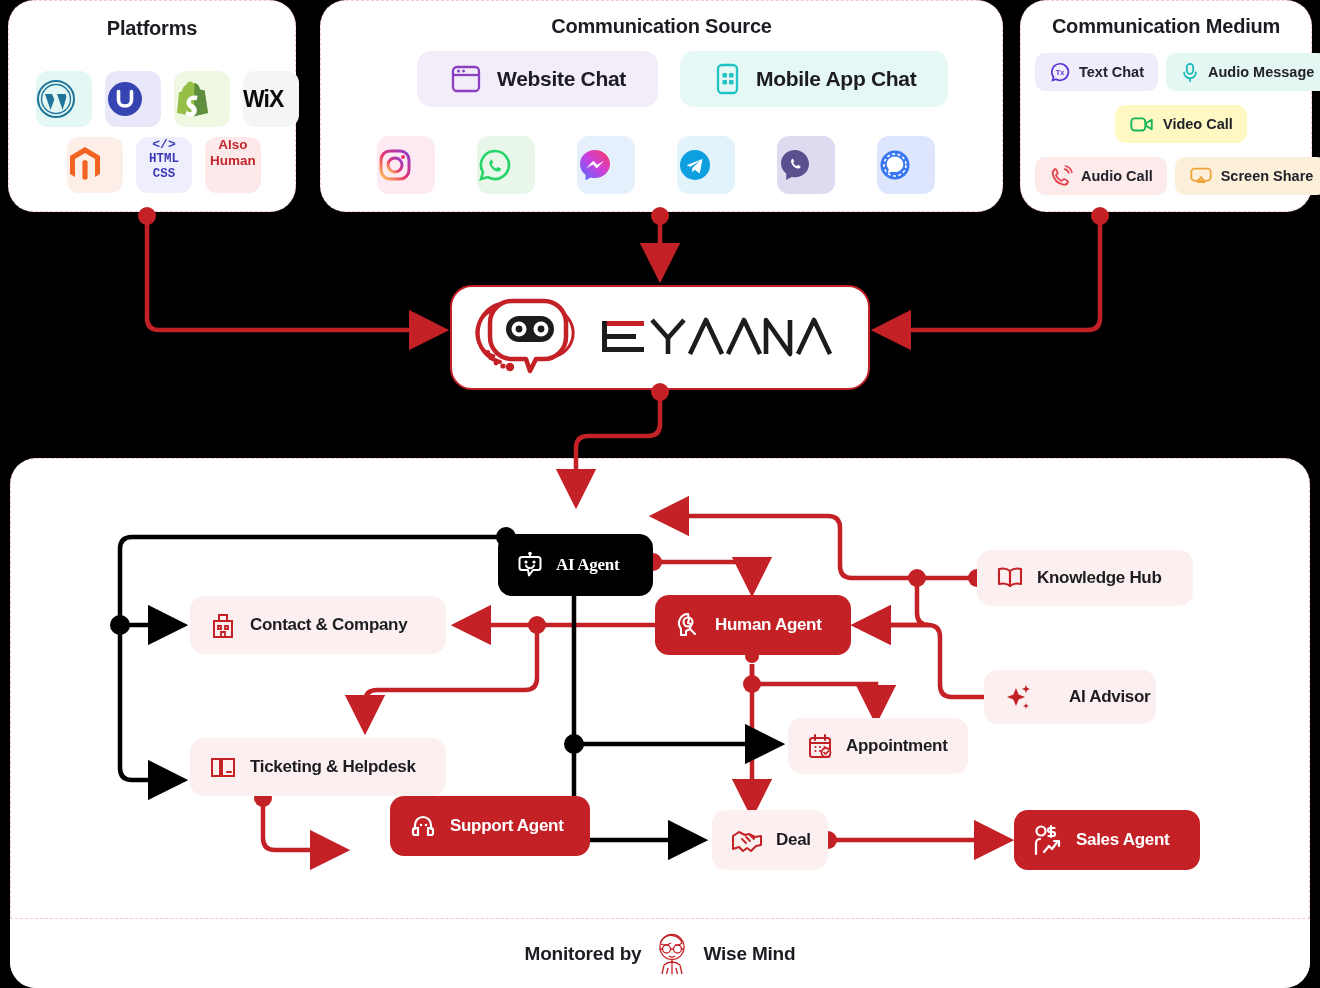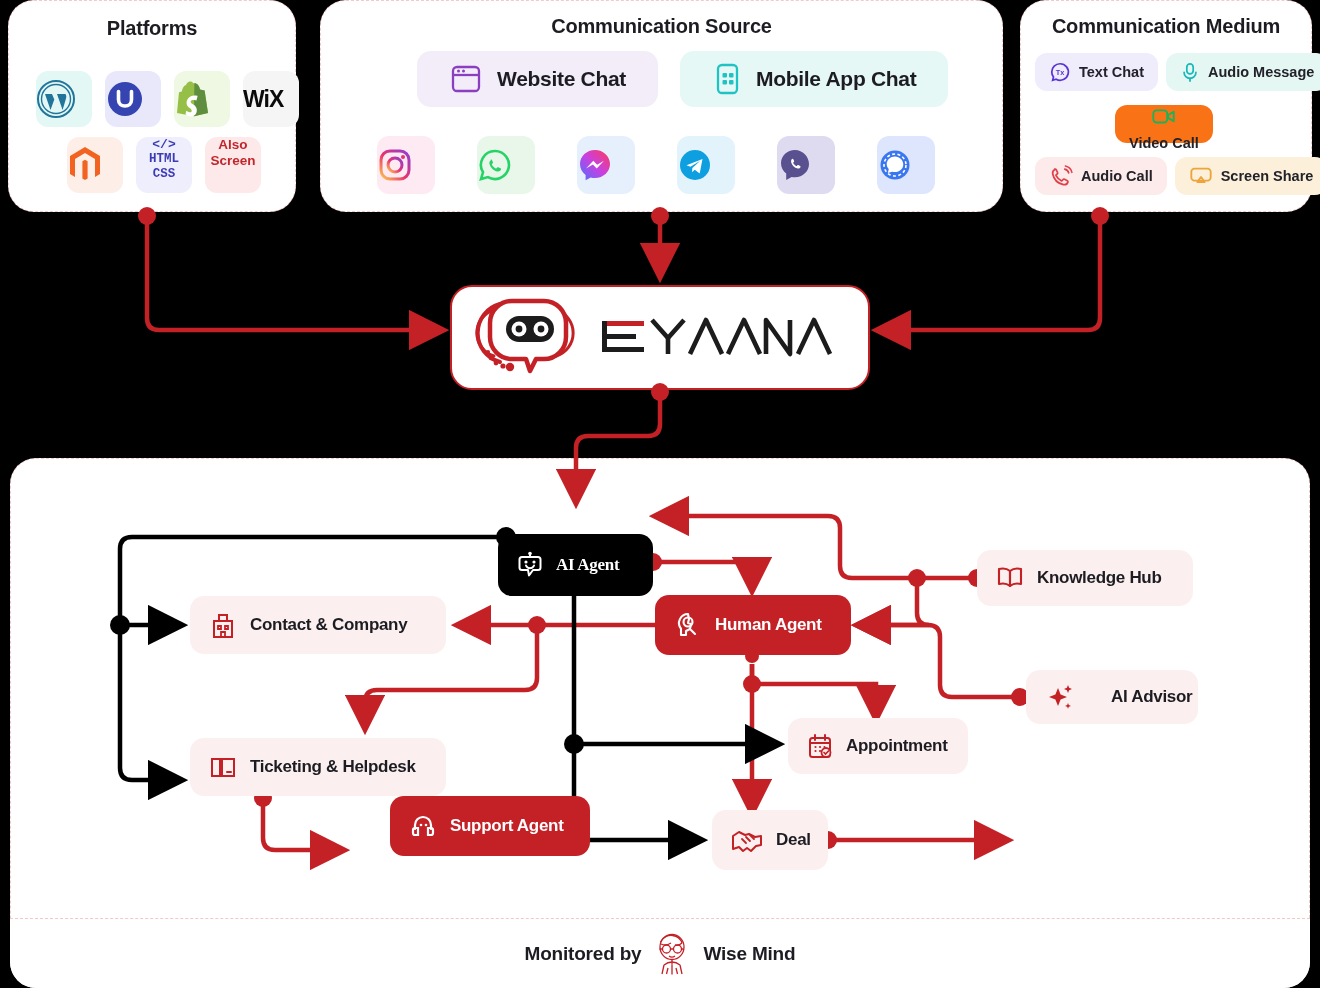--- a/index.html
+++ b/index.html
@@ -22,21 +22,21 @@
   
   .tile{
     border-radius:12px; display:flex; align-items:center; 
   }
   .chip{
     display:flex; align-items:center; gap:8px; border-radius:12px;
     padding:0 14px; white-space:nowrap;
   }
   .chip-lg{ height:56px; gap:14px; padding:0 32px; border-radius:14px;
             font-size:21px; font-weight:700; color:#1c1c22; letter-spacing:-.3px;}
-  .chip-sm{ height:38px; font-size:14.5px; font-weight:600; color:#22222a; }
+  .chip-sm{ height:38px; font-size:14.5px; font-weight:600; color:#22222a;border-radius:10px; }
 
   .alsoothers{
     color:#c0272d; font-size:13.5px; font-weight:700; line-height:1.15;
     text-align:center;
   }
   .htmlcss{ color:#3b3bb5; font-size:12.5px; font-weight:700; text-align:center;
             line-height:1.1; font-family:"Liberation Mono", monospace;}
   .wixtxt{ font-size:23px; font-weight:800; color:#0b0b0b; letter-spacing:-1px;}
 
   
@@ -111,21 +111,21 @@
           <path d="M15.4 33.6V16.3L18 14.8l2.6 1.5v17.3l-2.6 1.5z" fill="#f26322"></path>
         </svg>
       </div>
       <div class="tile" style="width:56px;height:56px;background:#eeeefc;flex-direction:column;gap:1px;">
         <span style="color:#3b3bb5;font-size:13px;font-weight:700;font-family:'Liberation Mono',monospace;">&lt;/&gt;</span>
         <span class="htmlcss">HTML</span>
         <span class="htmlcss">CSS</span>
       </div>
       <div class="tile" style="width:56px;height:56px;background:#fde9ea;flex-direction:column;">
         <span class="alsoothers">Also</span>
-        <span class="alsoothers">Screen</span>
+        <span class="alsoothers">Human</span>
       </div>
     </div>
   </div>
 
   <div class="card" style="left:320px; top:0px; width:683px; height:212px;">
     <div class="card-title" style="margin-top:14px;">Communication Source</div>
 
     <div style="position:absolute; left:96px; top:50px; display:flex; gap:22px;">
       <div class="chip chip-lg" style="background:#f3edf9;">
         <svg width="34" height="34" viewBox="0 0 34 34">
@@ -226,21 +226,21 @@
         <svg width="20" height="22" viewBox="0 0 22 24">
           <rect x="7.5" y="3" width="7" height="11" rx="3.5" fill="none" stroke="#17b8b8" stroke-width="1.9"></rect>
           <path d="M4.5 12.5a6.5 6.5 0 0013 0" fill="none" stroke="#17b8b8" stroke-width="1.9" stroke-linecap="round"></path>
           <path d="M11 19v3" stroke="#17b8b8" stroke-width="1.9" stroke-linecap="round"></path>
         </svg>
         <span>Audio Message</span>
       </div>
     </div>
 
     <div style="position:absolute; left:94px; top:104px;">
-      <div class="chip chip-sm" style="background:#f97316;flex-direction:column;">
+      <div class="chip chip-sm" style="background:#fef9c3;">
         <svg width="26" height="22" viewBox="0 0 28 22">
           <rect x="2.5" y="5" width="15" height="13" rx="3.5" fill="none" stroke="#18b35a" stroke-width="2"></rect>
           <path d="M18.5 10l6-3.6v10.2l-6-3.6z" fill="none" stroke="#18b35a" stroke-width="2" stroke-linejoin="round"></path>
         </svg>
         <span>Video Call</span>
       </div>
     </div>
 
     <div style="position:absolute; left:14px; top:156px; display:flex; gap:8px;">
       <div class="chip chip-sm" style="background:#fdeaea;">
@@ -420,21 +420,21 @@
   </div>
 
   <div class="node n-soft" style="left:977px; top:550px; width:216px; height:56px;">
     <svg width="30" height="26" viewBox="0 0 30 26">
       <path d="M15 6C12 3.5 8 3 4 4v15c4-1 8-.5 11 2z" fill="none" stroke="#c42127" stroke-width="2.1" stroke-linejoin="round"></path>
       <path d="M15 6c3-2.5 7-3 11-2v15c-4-1-8-.5-11 2z" fill="none" stroke="#c42127" stroke-width="2.1" stroke-linejoin="round"></path>
     </svg>
     <span class="node-label">Knowledge Hub</span>
   </div>
 
-  <div class="node n-soft" style="left:1026px; top:670px; width:172px; height:54px;gap:33px;">
+  <div class="node n-soft" style="left:984px; top:670px; width:172px; height:54px;gap:33px;">
     <svg width="34" height="34" viewBox="0 0 34 34">
       <path d="M14 8l2.6 6.4L23 17l-6.4 2.6L14 26l-2.6-6.4L5 17l6.4-2.6z" fill="#c42127"></path>
       <path d="M24 5l1.1 2.7L28 9l-2.9 1.3L24 13l-1.1-2.7L20 9l2.9-1.3z" fill="#c42127"></path>
       <path d="M24 23l.8 2 2.2.9-2.2.9-.8 2-.8-2-2.2-.9 2.2-.9z" fill="#c42127"></path>
     </svg>
     <span class="node-label">AI Advisor</span>
   </div>
 
   <div class="node n-soft" style="left:788px; top:718px; width:180px; height:56px;">
     <svg width="28" height="28" viewBox="0 0 28 28">
@@ -454,20 +454,30 @@
   </div>
 
   <div class="node n-soft" style="left:712px; top:810px; width:116px; height:60px;">
     <svg width="34" height="30" viewBox="0 0 34 30">
       <path d="M3 11l6-4 6 3 4-1 6 3 6-1v9l-5 1-5 5-4-3-4 3-4-4-6 2z" fill="none" stroke="#c42127" stroke-width="2" stroke-linejoin="round"></path>
       <path d="M12 14l4 4M16 12l4 4M20 10l4 4" stroke="#c42127" stroke-width="1.8" stroke-linecap="round"></path>
     </svg>
     <span class="node-label">Deal</span>
   </div>
 
+  <div class="node n-red" style="left:1014px; top:810px; width:186px; height:60px;">
+    <svg width="32" height="32" viewBox="0 0 32 32">
+      <circle cx="9" cy="7" r="4.5" fill="none" stroke="#fff" stroke-width="2.2"></circle>
+      <path d="M19 2v11M22.5 4h-4.5a2 2 0 000 4h3a2 2 0 010 4h-4.5" fill="none" stroke="#fff" stroke-width="2.2" stroke-linecap="round"></path>
+      <path d="M4 30V19a4 4 0 014-4" fill="none" stroke="#fff" stroke-width="2.2" stroke-linecap="round"></path>
+      <path d="M12 28l5-6 3 3 6-8" fill="none" stroke="#fff" stroke-width="2.2" stroke-linecap="round" stroke-linejoin="round"></path>
+      <path d="M22 17h5v5" fill="none" stroke="#fff" stroke-width="2.2" stroke-linecap="round" stroke-linejoin="round"></path>
+    </svg>
+    <span class="node-label">Sales Agent</span>
+  </div>
 
   <div id="footer">
     <span>Monitored  by</span>
     <svg width="42" height="46" viewBox="0 0 42 46">
       <g fill="none" stroke="#c42127" stroke-width="1.3" stroke-linejoin="round">
         <ellipse cx="21" cy="16" rx="12" ry="12.5"></ellipse>
         <path d="M9.5 11c2-5 8-7 12-6.5 4 .5 8 3 9.5 7.5"></path>
         <path d="M10 13c3 1.5 7 1 10-1M31 12c-2 2-5 2.5-7 2"></path>
         <circle cx="15.5" cy="18" r="4"></circle>
           <circle cx="26.5" cy="18" r="4"></circle>

